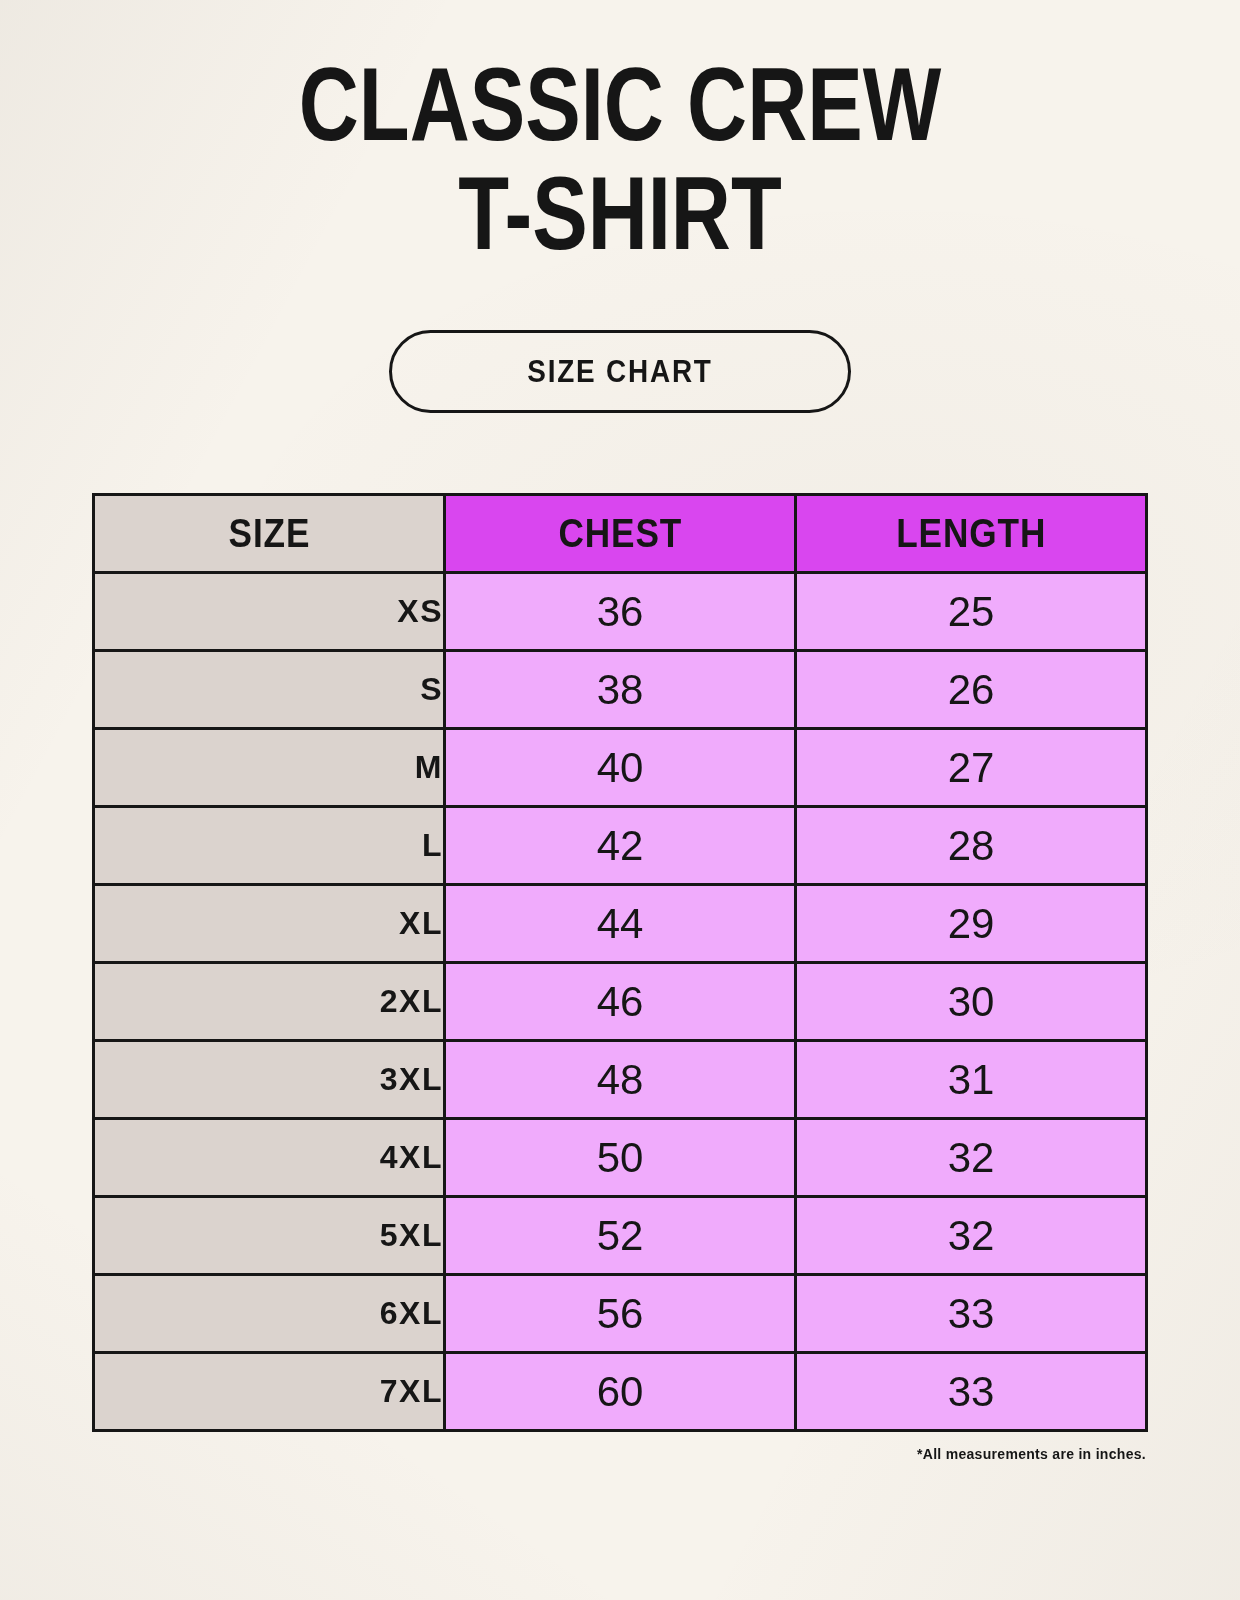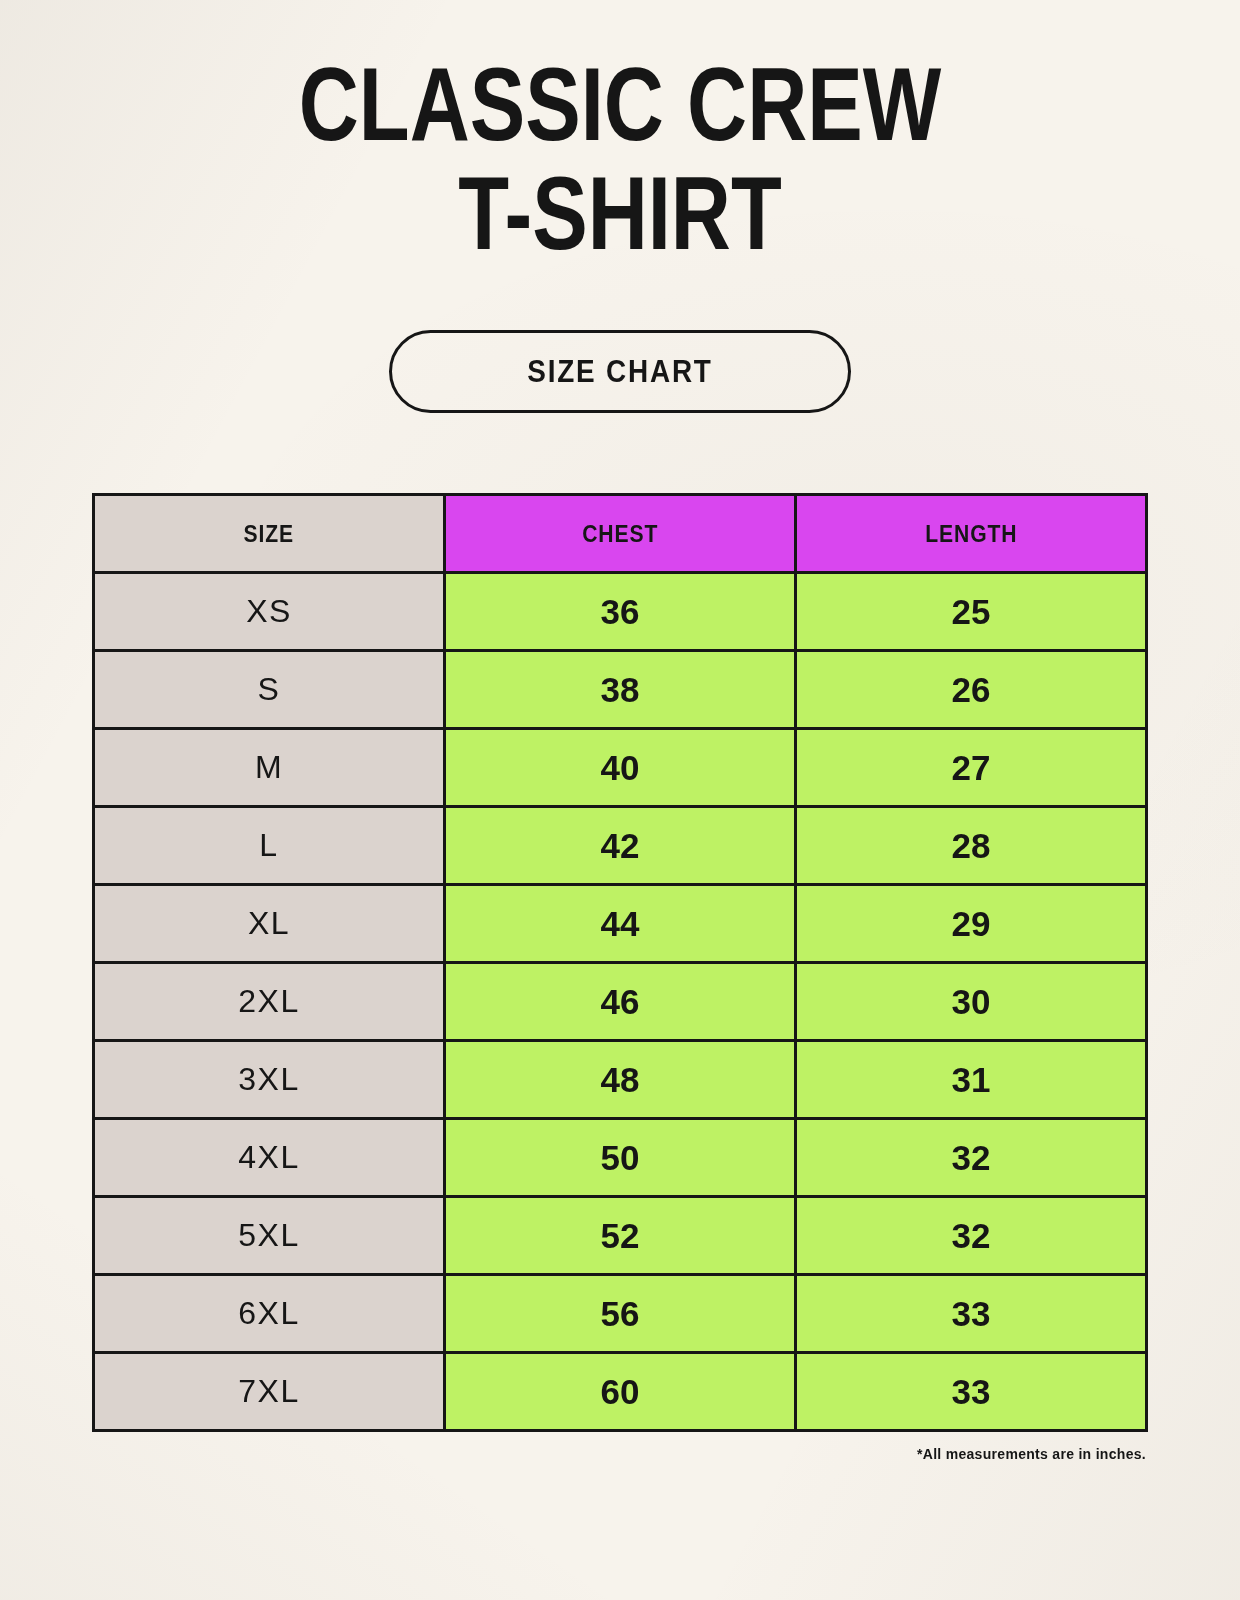--- a/index.html
+++ b/index.html
@@ -65,36 +65,37 @@
   }
   th, td {
     border: 3px solid #161616;
     height: 78px;
     box-sizing: border-box;
     text-align: center;
     vertical-align: middle;
     padding: 0;
   }
   th {
-    font-size: 24px;
+    font-size: 40px;
     font-weight: 700;
   }
   th .cond {
     display: inline-block;
     transform: scaleX(0.88);
     letter-spacing: 1px;
   }
   th.col-size  { background: #dbd3ce; }
   th.col-accent { background: #d946ef; }
-  td { background: #bef264; font-size: 35px; font-weight: 700; }
+  td { background: #f0abfc; font-size: 42px; font-weight: 400; }
   td.size-col {
     background: #dbd3ce;
     font-size: 32px;
-    font-weight: 400;
+    font-weight: 700;
     letter-spacing: 1.5px;
+    text-align: right;
   }
 
   .footnote {
     margin: 14px 2px 0 0;
     text-align: right;
     font-size: 14px;
     font-weight: 700;
     letter-spacing: 0.3px;
   }
 </style>

